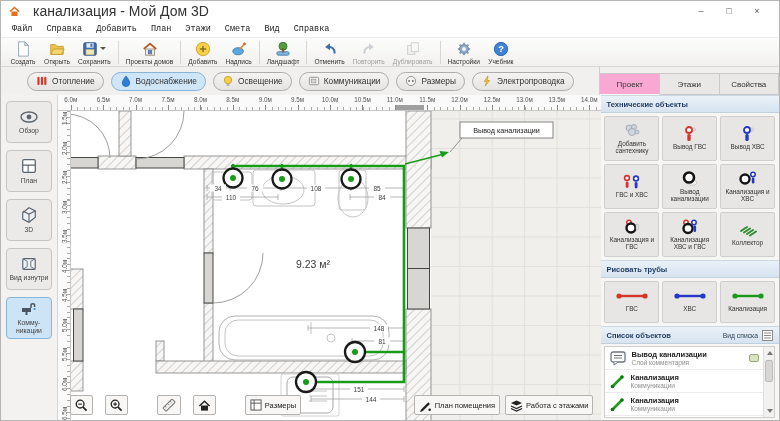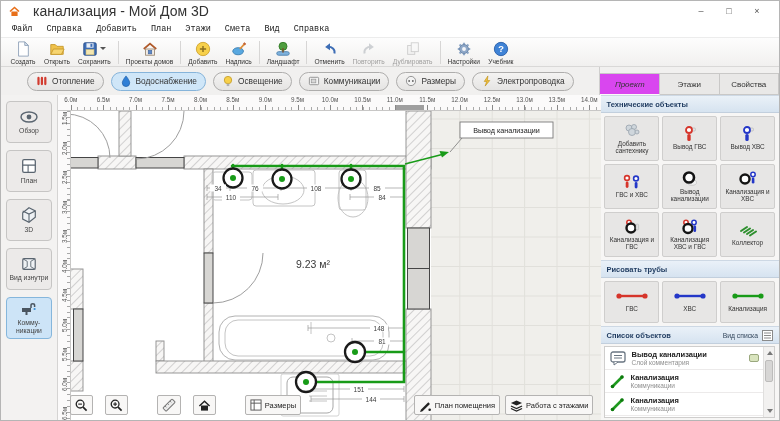--- a/index.html
+++ b/index.html
@@ -25,21 +25,21 @@
   .saverow { display:flex; align-items:center; gap:2px; }
   .caret { width:0; height:0; border-left:3px solid transparent; border-right:3px solid transparent; border-top:3.5px solid #555; }
 
   
   .band { height:28px; display:flex; background:#f1f0ef; }
   .band-left { width:600px; display:flex; align-items:center; padding-left:26px; gap:7px; }
   .pill { height:19px; border:1px solid #aeadac; border-radius:10px; background:linear-gradient(#f4f3f2,#e5e4e3); display:flex; align-items:center; gap:4px; padding:0 8px; font-size:8.3px; color:#333; white-space:nowrap; }
   .pill.active { background:#cfe6f8; border-color:#86b4da; }
   .band-right { width:180px; display:flex; align-items:flex-end; border-left:1px solid #cfcecd; }
   .ptab { flex:1; height:22px; display:flex; align-items:center; justify-content:center; font-size:8px; color:#333; background:#e9e8e7; border:1px solid #c9c8c7; border-left:none; }
-  .ptab.active { background:#d946ef; border-bottom-color:#fbfafa;font-style:italic; }
+  .ptab.active { background:#f9a8d4; border-bottom-color:#fbfafa; }
 
   
   .main { height:327px; display:flex; }
 
   
   .sidebar { width:57px; background:#f3f2f1; border-right:1px solid #d5d4d3; display:flex; flex-direction:column; align-items:center; padding-top:6px; gap:7px; }
   .sbtn { width:46px; min-height:42px; background:#eceae9; border:1px solid #c6c5c4; border-radius:4px; display:flex; flex-direction:column; align-items:center; justify-content:center; gap:2px; font-size:6.8px; color:#444; text-align:center; padding:3px 2px; line-height:1.15; overflow-wrap:anywhere; }
   .sbtn.active { background:#cde4f7; border-color:#85b6dc; }
 
   

